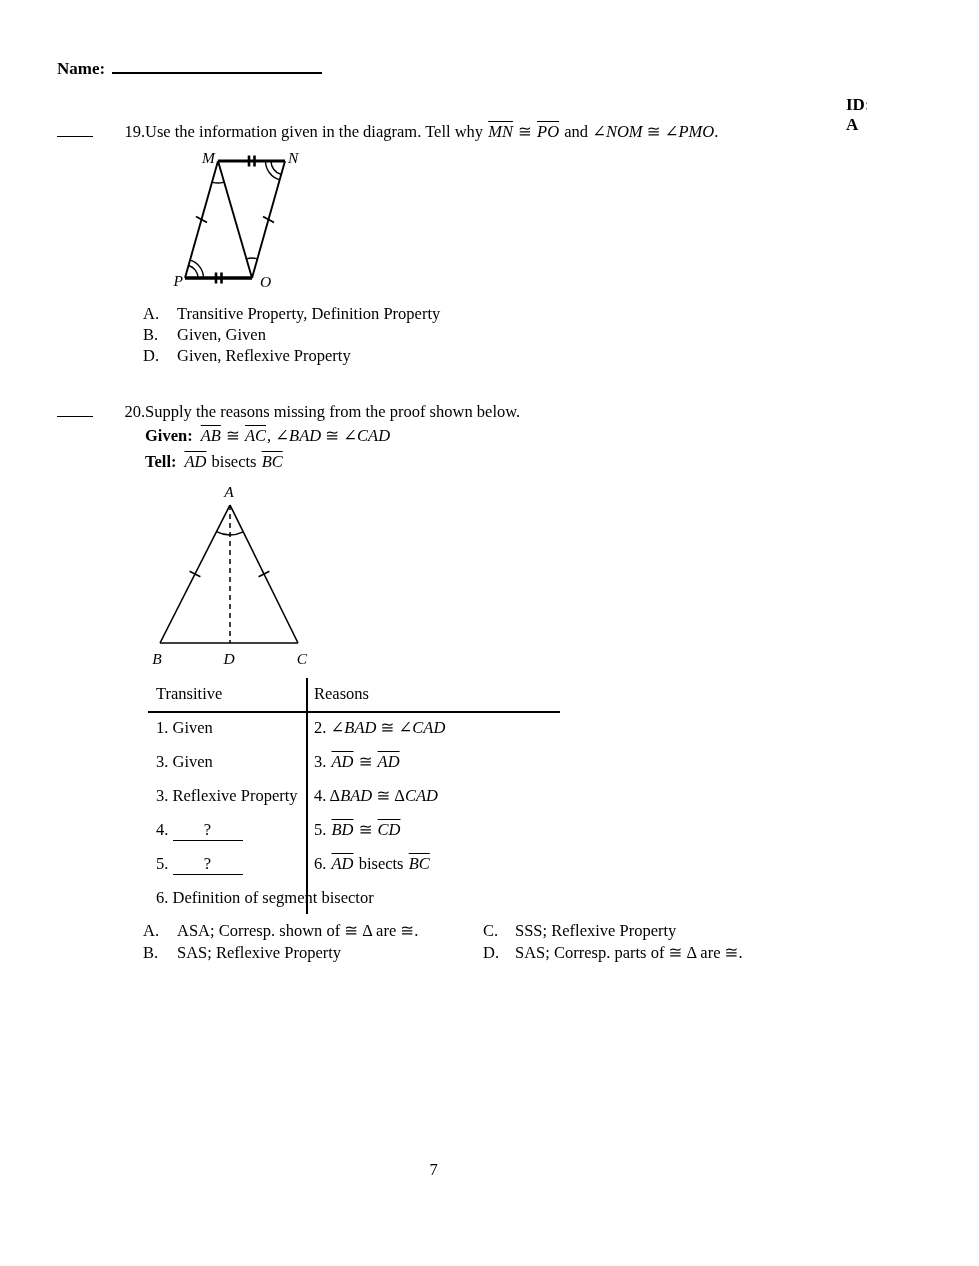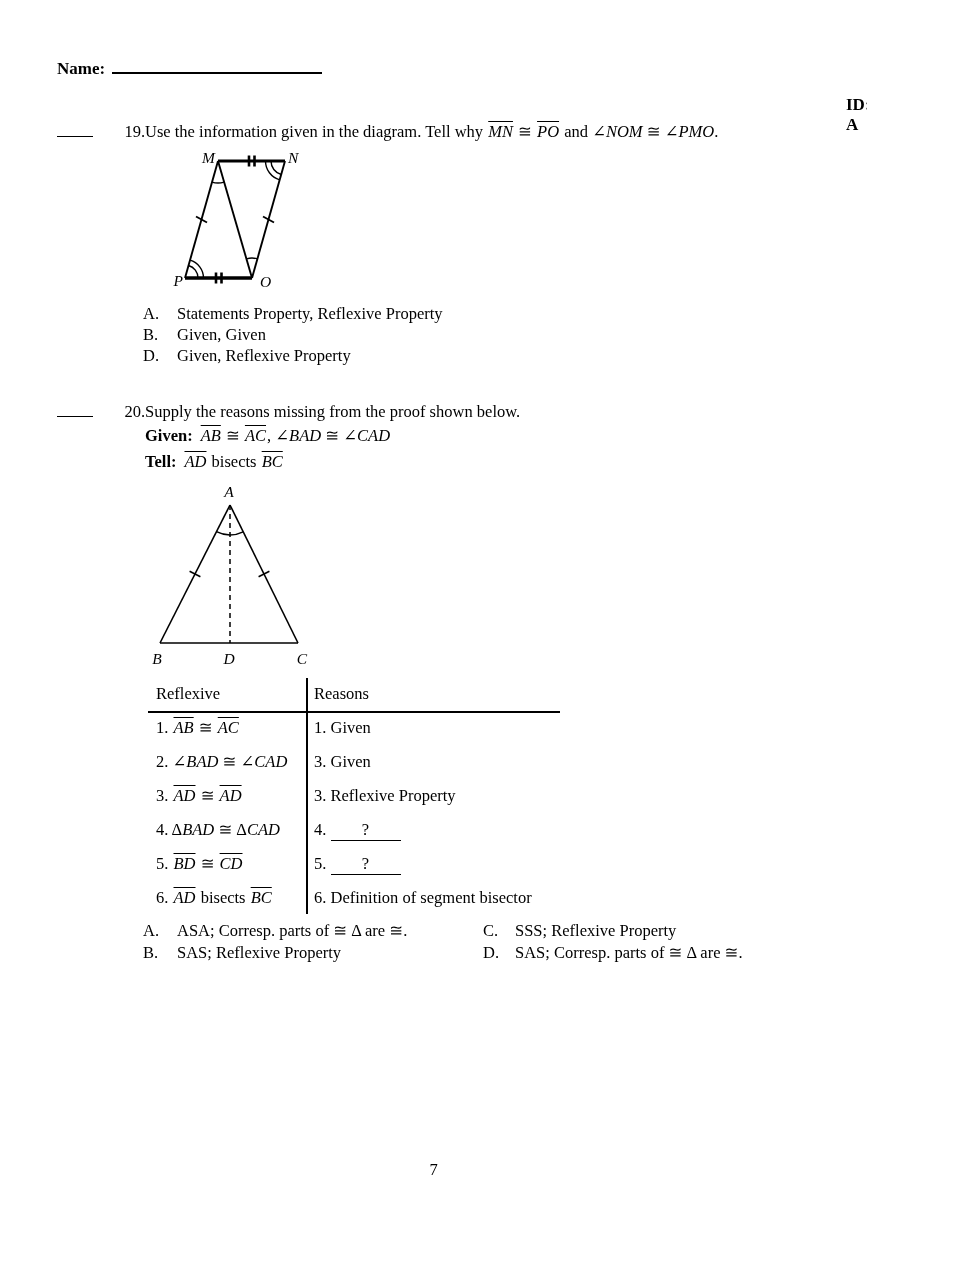--- a/index.html
+++ b/index.html
@@ -90,21 +90,21 @@
     <path d="M 18.5 119.5 A 13 13 0 0 1 28 132" fill="none" stroke="#000" stroke-width="1.4"></path>
     <path d="M 20 114.2 A 18.5 18.5 0 0 1 33.5 132" fill="none" stroke="#000" stroke-width="1.4"></path>
 
     <text class="dg-label" x="45" y="17" text-anchor="end">M</text>
     <text class="dg-label" x="118" y="17" text-anchor="start">N</text>
     <text class="dg-label" x="13" y="140" text-anchor="end">P</text>
     <text class="dg-label" x="90" y="141" text-anchor="start">O</text>
   </svg>
 
   <div class="choices choices19">
-    <div class="choice-row"><span class="choice-letter">A.</span><span>Statements Property, Reflexive Property</span></div>
+    <div class="choice-row"><span class="choice-letter">A.</span><span>Transitive Property, Definition Property</span></div>
     <div class="choice-row"><span class="choice-letter">B.</span><span>Given, Given</span></div>
     <div class="choice-row"><span class="choice-letter">D.</span><span>Given, Reflexive Property</span></div>
   </div>
 
   <div class="q-row q20-row">
     <span class="ans-blank"></span><span class="q-num">20.</span><span class="q-text">Supply the reasons missing from the proof shown below.</span>
   </div>
   <div class="gp-line given-line">
     <span class="gp-label">Given:</span><span><span class="mp-seg">AB</span><span class="mp-op"> ≅ </span><span class="mp-seg">AC</span><span class="mp-plain">, </span><span class="mp-var">∠BAD</span><span class="mp-op"> ≅ </span><span class="mp-var">∠CAD</span></span>
   </div>
@@ -127,39 +127,38 @@
     <text class="dg-label" x="84" y="17" text-anchor="middle">A</text>
     <text class="dg-label" x="12" y="184" text-anchor="middle">B</text>
     <text class="dg-label" x="157" y="184" text-anchor="middle">C</text>
     <text class="dg-label" x="84" y="184" text-anchor="middle">D</text>
   </svg>
 
   <div class="proof-table">
     <div class="pt-vline"></div>
     <div class="pt-hline"></div>
     <div class="pt-grid">
-      <div class="pt-cell pt-head">Reflexive</div>
+      <div class="pt-cell pt-head">Transitive</div>
       <div class="pt-cell pt-head pt-reason">Reasons</div>
-      <div class="pt-cell pt-body"><span class="mp-plain">1. </span><span class="mp-seg">AB</span><span class="mp-op"> ≅ </span><span class="mp-seg">AC</span></div>
       <div class="pt-cell pt-body pt-reason"><span class="mp-plain">1. Given</span></div>
       <div class="pt-cell pt-body"><span class="mp-plain">2. </span><span class="mp-var">∠BAD</span><span class="mp-op"> ≅ </span><span class="mp-var">∠CAD</span></div>
       <div class="pt-cell pt-body pt-reason"><span class="mp-plain">3. Given</span></div>
       <div class="pt-cell pt-body"><span class="mp-plain">3. </span><span class="mp-seg">AD</span><span class="mp-op"> ≅ </span><span class="mp-seg">AD</span></div>
       <div class="pt-cell pt-body pt-reason"><span class="mp-plain">3. Reflexive Property</span></div>
       <div class="pt-cell pt-body"><span class="mp-plain">4. Δ</span><span class="mp-var">BAD</span><span class="mp-op"> ≅ </span><span class="mp-plain">Δ</span><span class="mp-var">CAD</span></div>
       <div class="pt-cell pt-body pt-reason"><span class="mp-plain">4. </span><span class="mp-blank">?</span></div>
       <div class="pt-cell pt-body"><span class="mp-plain">5. </span><span class="mp-seg">BD</span><span class="mp-op"> ≅ </span><span class="mp-seg">CD</span></div>
       <div class="pt-cell pt-body pt-reason"><span class="mp-plain">5. </span><span class="mp-blank">?</span></div>
       <div class="pt-cell pt-body"><span class="mp-plain">6. </span><span class="mp-seg">AD</span><span class="mp-plain"> bisects </span><span class="mp-seg">BC</span></div>
       <div class="pt-cell pt-body pt-reason"><span class="mp-plain">6. Definition of segment bisector</span></div>
     </div>
   </div>
 
   <div class="choices choices20-left">
-    <div class="choice-row"><span class="choice-letter">A.</span><span>ASA; Corresp. parts of ≅ Δ are ≅.</span></div>
+    <div class="choice-row"><span class="choice-letter">A.</span><span>ASA; Corresp. shown of ≅ Δ are ≅.</span></div>
     <div class="choice-row"><span class="choice-letter">B.</span><span>SAS; Reflexive Property</span></div>
   </div>
   <div class="choices choices20-right">
     <div class="choice-row"><span class="choice-letter">C.</span><span>SSS; Reflexive Property</span></div>
     <div class="choice-row"><span class="choice-letter">D.</span><span>SAS; Corresp. parts of ≅ Δ are ≅.</span></div>
   </div>
 
   <div class="page-number">7</div>
 
 </div>

